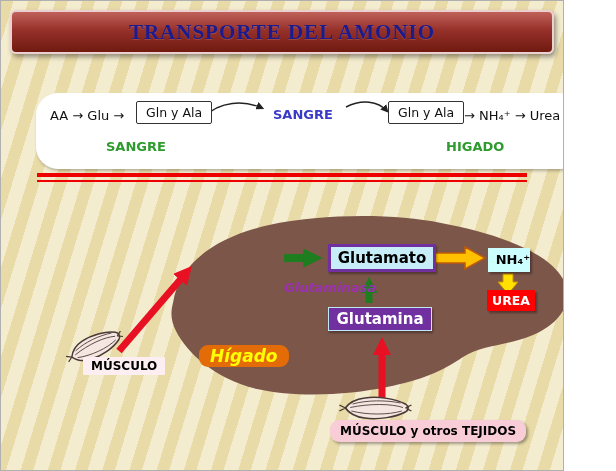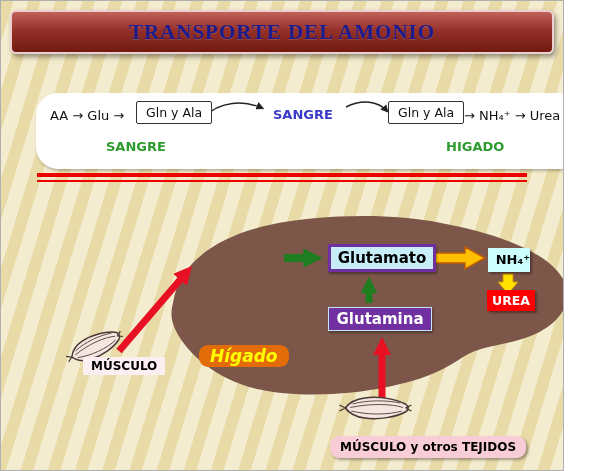--- a/index.html
+++ b/index.html
@@ -47,21 +47,21 @@
   .enzyme{position:absolute;left:283px;top:279px;color:var(--enzyme);font-weight:bold;font-style:italic;font-size:13px;white-space:nowrap;}
   .nh4{position:absolute;left:487px;top:247px;width:42px;height:24px;line-height:24px;text-align:right;
     background:var(--nh4-bg);color:#000;font-weight:bold;font-size:13px;box-shadow:2px 2px 2px rgba(0,0,0,.35);}
   .urea{position:absolute;left:486px;top:289px;width:48px;height:21px;line-height:21px;text-align:center;
     background:var(--urea-bg);color:#fff;font-weight:bold;font-size:12.5px;box-shadow:2px 2px 2px rgba(0,0,0,.35);}
   .higado-tag{position:absolute;left:198px;top:344px;padding:1px 11px;border-radius:9px;
     background:var(--orange);color:var(--higado-text);font-weight:bold;font-style:italic;font-size:17px;}
   .musculo-tag{position:absolute;left:82px;top:356px;padding:2px 8px;border-radius:1px;
     background:var(--pink-light);color:#000;font-weight:bold;font-size:12px;}
   .musculo-tejidos-tag{position:absolute;left:329px;top:419px;padding:4px 10px;border-radius:9px;
-    background:var(--pink);color:#000;font-weight:bold;font-size:12px;box-shadow:2px 2px 3px rgba(0,0,0,.35);margin-top:16px;}
+    background:var(--pink);color:#000;font-weight:bold;font-size:12px;box-shadow:2px 2px 3px rgba(0,0,0,.35);}
 </style>
 </head>
 <body>
 
 <svg width="0" height="0" style="position:absolute" aria-hidden="true">
   <defs>
     <marker id="mk-red" viewBox="0 0 10 10" refX="5" refY="5" markerWidth="2.6" markerHeight="2.6" orient="auto" markerUnits="strokeWidth">
       <path d="M0,0 L10,5 L0,10 Z" fill="#e81123"></path>
     </marker>
     <marker id="mk-green" viewBox="0 0 10 10" refX="5" refY="5" markerWidth="2.4" markerHeight="2.4" orient="auto" markerUnits="strokeWidth">
@@ -110,20 +110,21 @@
     <line x1="381" y1="398" x2="381" y2="345" stroke="#e81123" stroke-width="7" marker-end="url(#mk-red)"></line>
     <line x1="283" y1="257" x2="312" y2="257" stroke="#1e7d1e" stroke-width="8" marker-end="url(#mk-green)"></line>
     <line x1="368" y1="302" x2="368" y2="284" stroke="#1e7d1e" stroke-width="7" marker-end="url(#mk-green)"></line>
     <polygon points="433,252 464,252 464,246 484,257 464,268 464,262 433,262" style="fill:var(--gold)" stroke="#c05b08" stroke-width="1.5"></polygon>
     <polygon points="502,273 512,273 512,281 517,281 507,293 497,281 502,281" style="fill:var(--yellow)" stroke="#c98f00" stroke-width="1"></polygon>
     <use href="#muscle-shape" transform="translate(64,346) rotate(-25)"></use>
     <use href="#muscle-shape" transform="translate(342,395) scale(1.2,1)"></use>
   </svg>
 
   <div class="node glutamato">Glutamato</div>
+  <div class="enzyme">Glutaminasa</div>
   <div class="node glutamina">Glutamina</div>
   <div class="nh4">NH₄⁺</div>
   <div class="urea">UREA</div>
   <div class="higado-tag">Hígado</div>
   <div class="musculo-tag">MÚSCULO</div>
   <div class="musculo-tejidos-tag">MÚSCULO y otros TEJIDOS</div>
 
 </div>
 
 </body></html>

